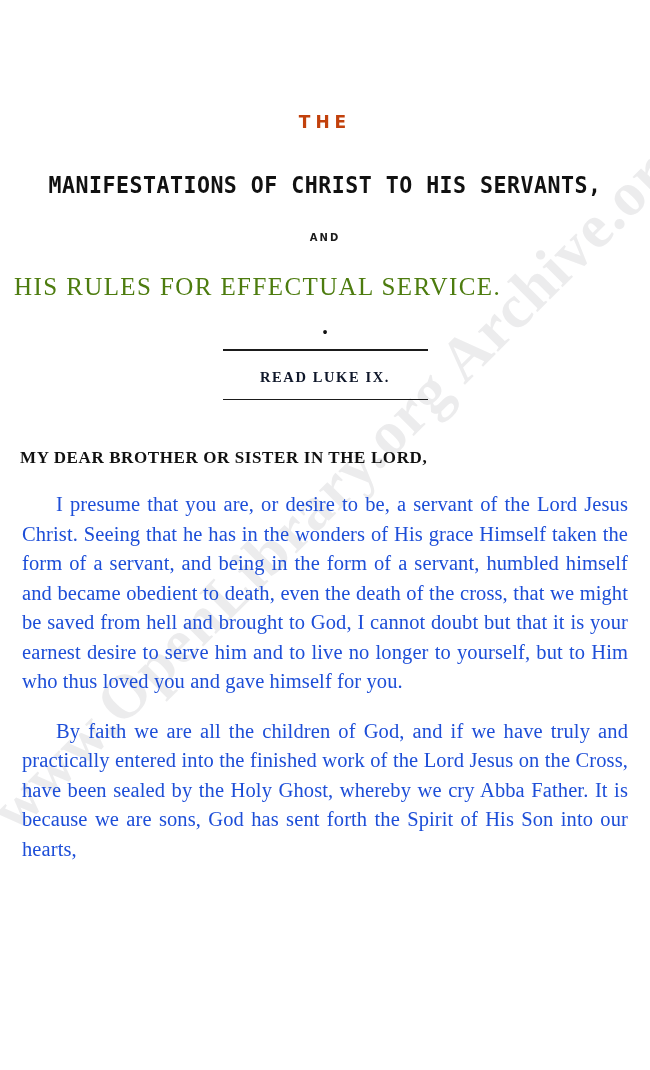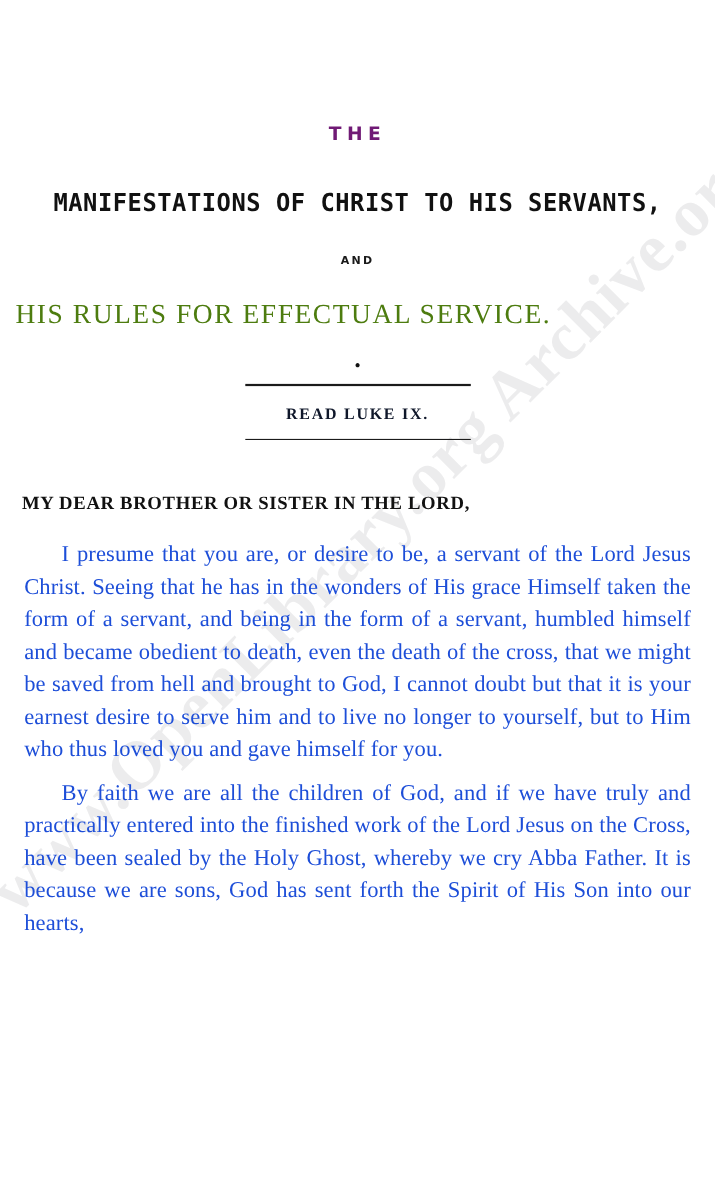--- a/index.html
+++ b/index.html
@@ -47,21 +47,21 @@
     padding: 0 14px;
     box-sizing: border-box;
   }
   .title-the {
     text-align: center;
     margin-top: 112px;
     font-family: "DejaVu Sans", sans-serif;
     font-weight: 700;
     font-size: 17px;
     letter-spacing: 5px;
-    color: #701a75;
+    color: #c2410c;
   }
   .title-main {
     text-align: center;
     margin-top: 40px;
     font-family: "DejaVu Sans Mono", monospace;
     font-weight: 700;
     font-size: 22.5px;
     letter-spacing: 0.5px;
     color: #111;
     transform: scaleX(0.96);
@@ -127,21 +127,21 @@
     font-family: "Liberation Serif", serif;
     font-size: 20.5px;
     line-height: 29.5px;
     text-align: justify;
     text-align-last: left;
     color: #1d4ed8;
     text-indent: 34px;
     letter-spacing: 0.1px;
   }
   .body-text.p2 {
-    margin-top: 10px;
+    margin-top: 20px;
   }
 </style>
 </head>
 <body>
 
 <div class="page">
 
   <div class="watermark">www.OpenLibrary.org Archive.org</div>
 
   <div class="content">

